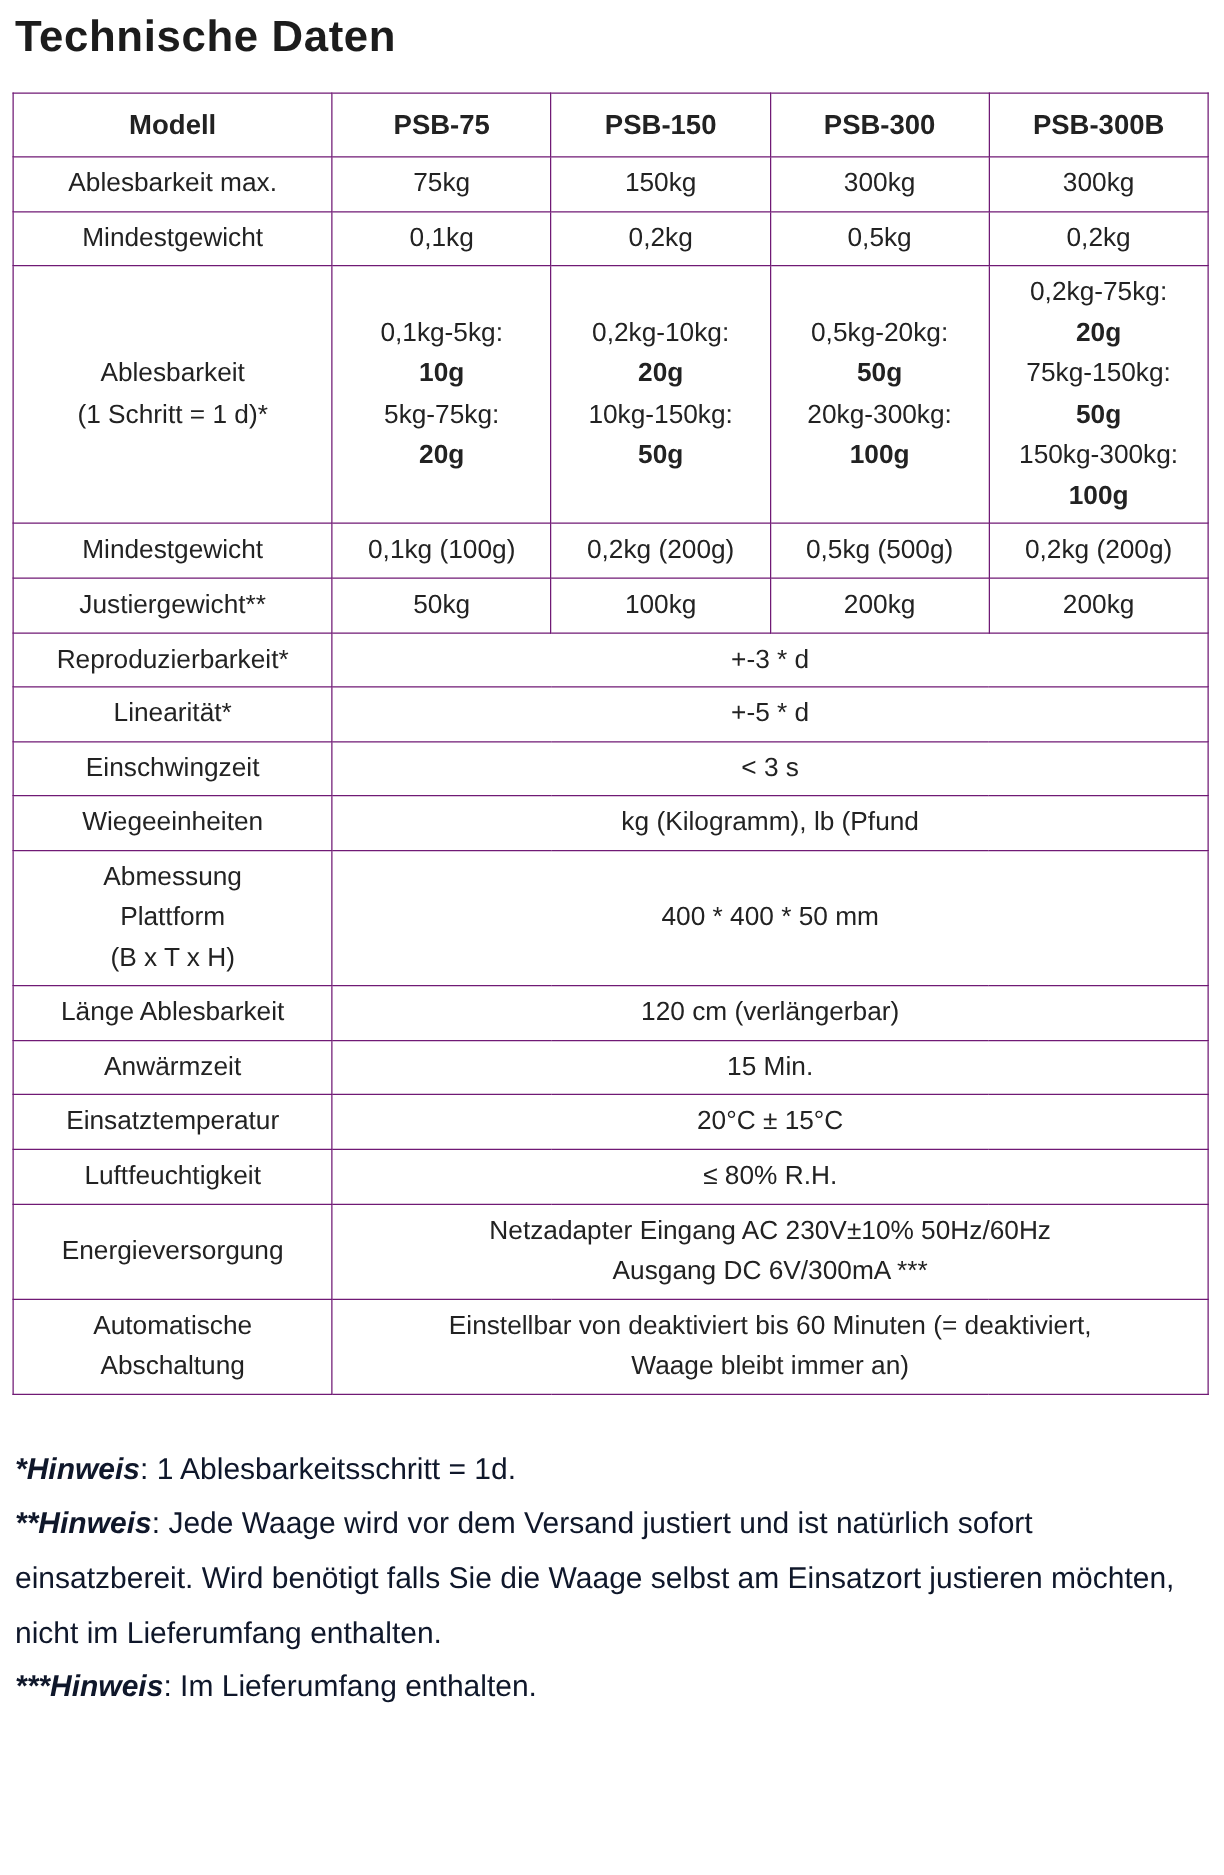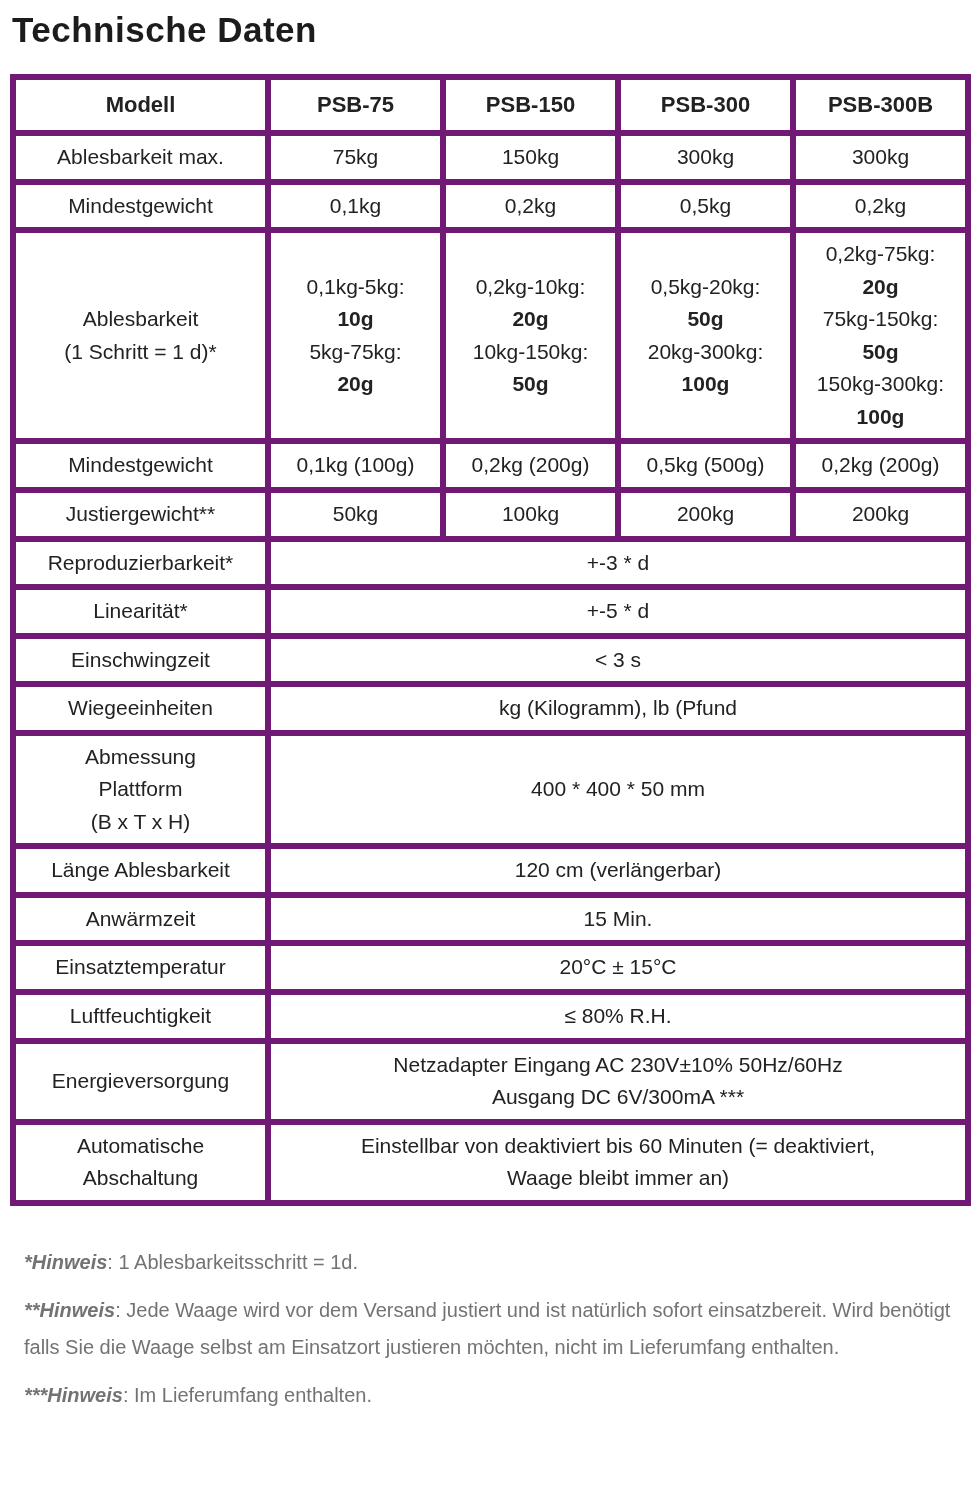--- a/index.html
+++ b/index.html
@@ -22,45 +22,45 @@
     margin: 4px 0 24px 2px;
     letter-spacing: 0.5px;
   }
   table.tech-table {
     border-collapse: collapse;
     width: 957px;
     table-layout: fixed;
   }
   table.tech-table th,
   table.tech-table td {
-    border: 6px solid #701a75;
+    border: 1px solid #701a75;
     text-align: center;
     vertical-align: middle;
     font-size: 21px;
     line-height: 1.55;
     padding: 5px 6px;
     font-weight: normal;
     word-wrap: break-word;
   }
   table.tech-table thead th {
     font-weight: bold;
     font-size: 22px;
     padding: 8px 6px;
   }
   table.tech-table col.c-label { width: 255px; }
   table.tech-table col.c-model { width: 175px; }
   .footnotes {
     margin-top: 38px;
     padding: 0 2px;
   }
   .footnote {
-    font-size: 20px;
+    font-size: 24px;
     line-height: 1.82;
-    margin: 12px;
-    color: #737373;
+    margin: 0;
+    color: #0f172a;
   }
   .fn-lead {
     font-weight: bold;
     font-style: italic;
   }
 </style>
 </head>
 <body>
 
 <h1 class="page-title">Technische Daten</h1>

